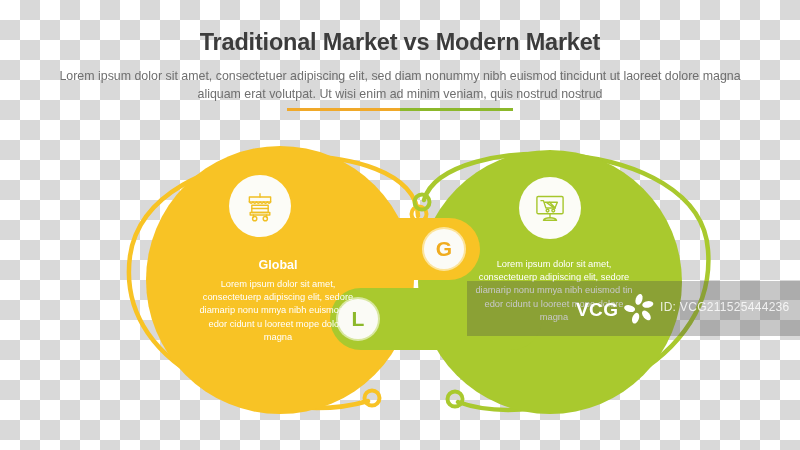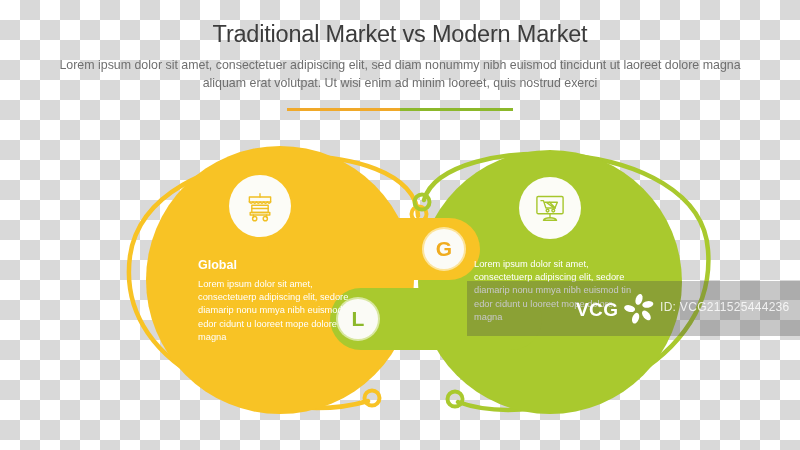--- a/index.html
+++ b/index.html
@@ -32,25 +32,25 @@
   .header {
     position: absolute;
     top: 18px;
     left: 0;
     width: 800px;
     text-align: center;
     z-index: 40;
   }
   .title {
     font-size: 23.5px;
-    font-weight: 400;
+    font-weight: 700;
     color: #3c3c3c;
     letter-spacing: -0.2px;
     line-height: 1.1;
-    margin: 4px;
+    margin: 12px;
     white-space: nowrap;
   }
   .subtitle {
     margin: 9px 0 0 0;
     font-size: 12.4px;
     line-height: 1.45;
     color: #6f6f6f;
     padding: 0 58px;
   }
   .divider {
@@ -154,21 +154,21 @@
     align-items: center;
     justify-content: center;
   }
   #icon-disc-left  { left: 229px; top: 175px; }
   #icon-disc-right { left: 519px; top: 177px; }
 
   
   .panel-text {
     position: absolute;
     z-index: 28;
-    text-align: left;
+    text-align: center;
     color: #ffffff;
     width: 160px;
   }
   #panel-left  { left: 198px; top: 258px; }
   #panel-right { left: 474px; top: 258px; }
   .panel-heading {
     font-size: 12.5px;
     font-weight: 700;
     margin: 0 0 5px 0;
     line-height: 1.2;
@@ -223,21 +223,21 @@
     white-space: nowrap;
   }
 </style>
 </head>
 <body>
 
 <div id="canvas">
 
   <div class="header">
     <h1 class="title">Traditional Market vs Modern Market</h1>
-    <p class="subtitle">Lorem ipsum dolor sit amet, consectetuer adipiscing elit, sed diam nonummy nibh euismod tincidunt ut laoreet dolore magna aliquam erat volutpat. Ut wisi enim ad minim looreet, quis nostrud exerci</p>
+    <p class="subtitle">Lorem ipsum dolor sit amet, consectetuer adipiscing elit, sed diam nonummy nibh euismod tincidunt ut laoreet dolore magna aliquam erat volutpat. Ut wisi enim ad minim veniam, quis nostrud nostrud</p>
   </div>
 
   <div class="divider">
     <div class="half-left"></div>
     <div class="half-right"></div>
   </div>
 
   <svg class="orbit" style="left:118px; top:136px;" width="320" height="290" viewBox="0 0 320 290">
     <path d="M 300 80
              C 300 -5 30 -5 12 120

